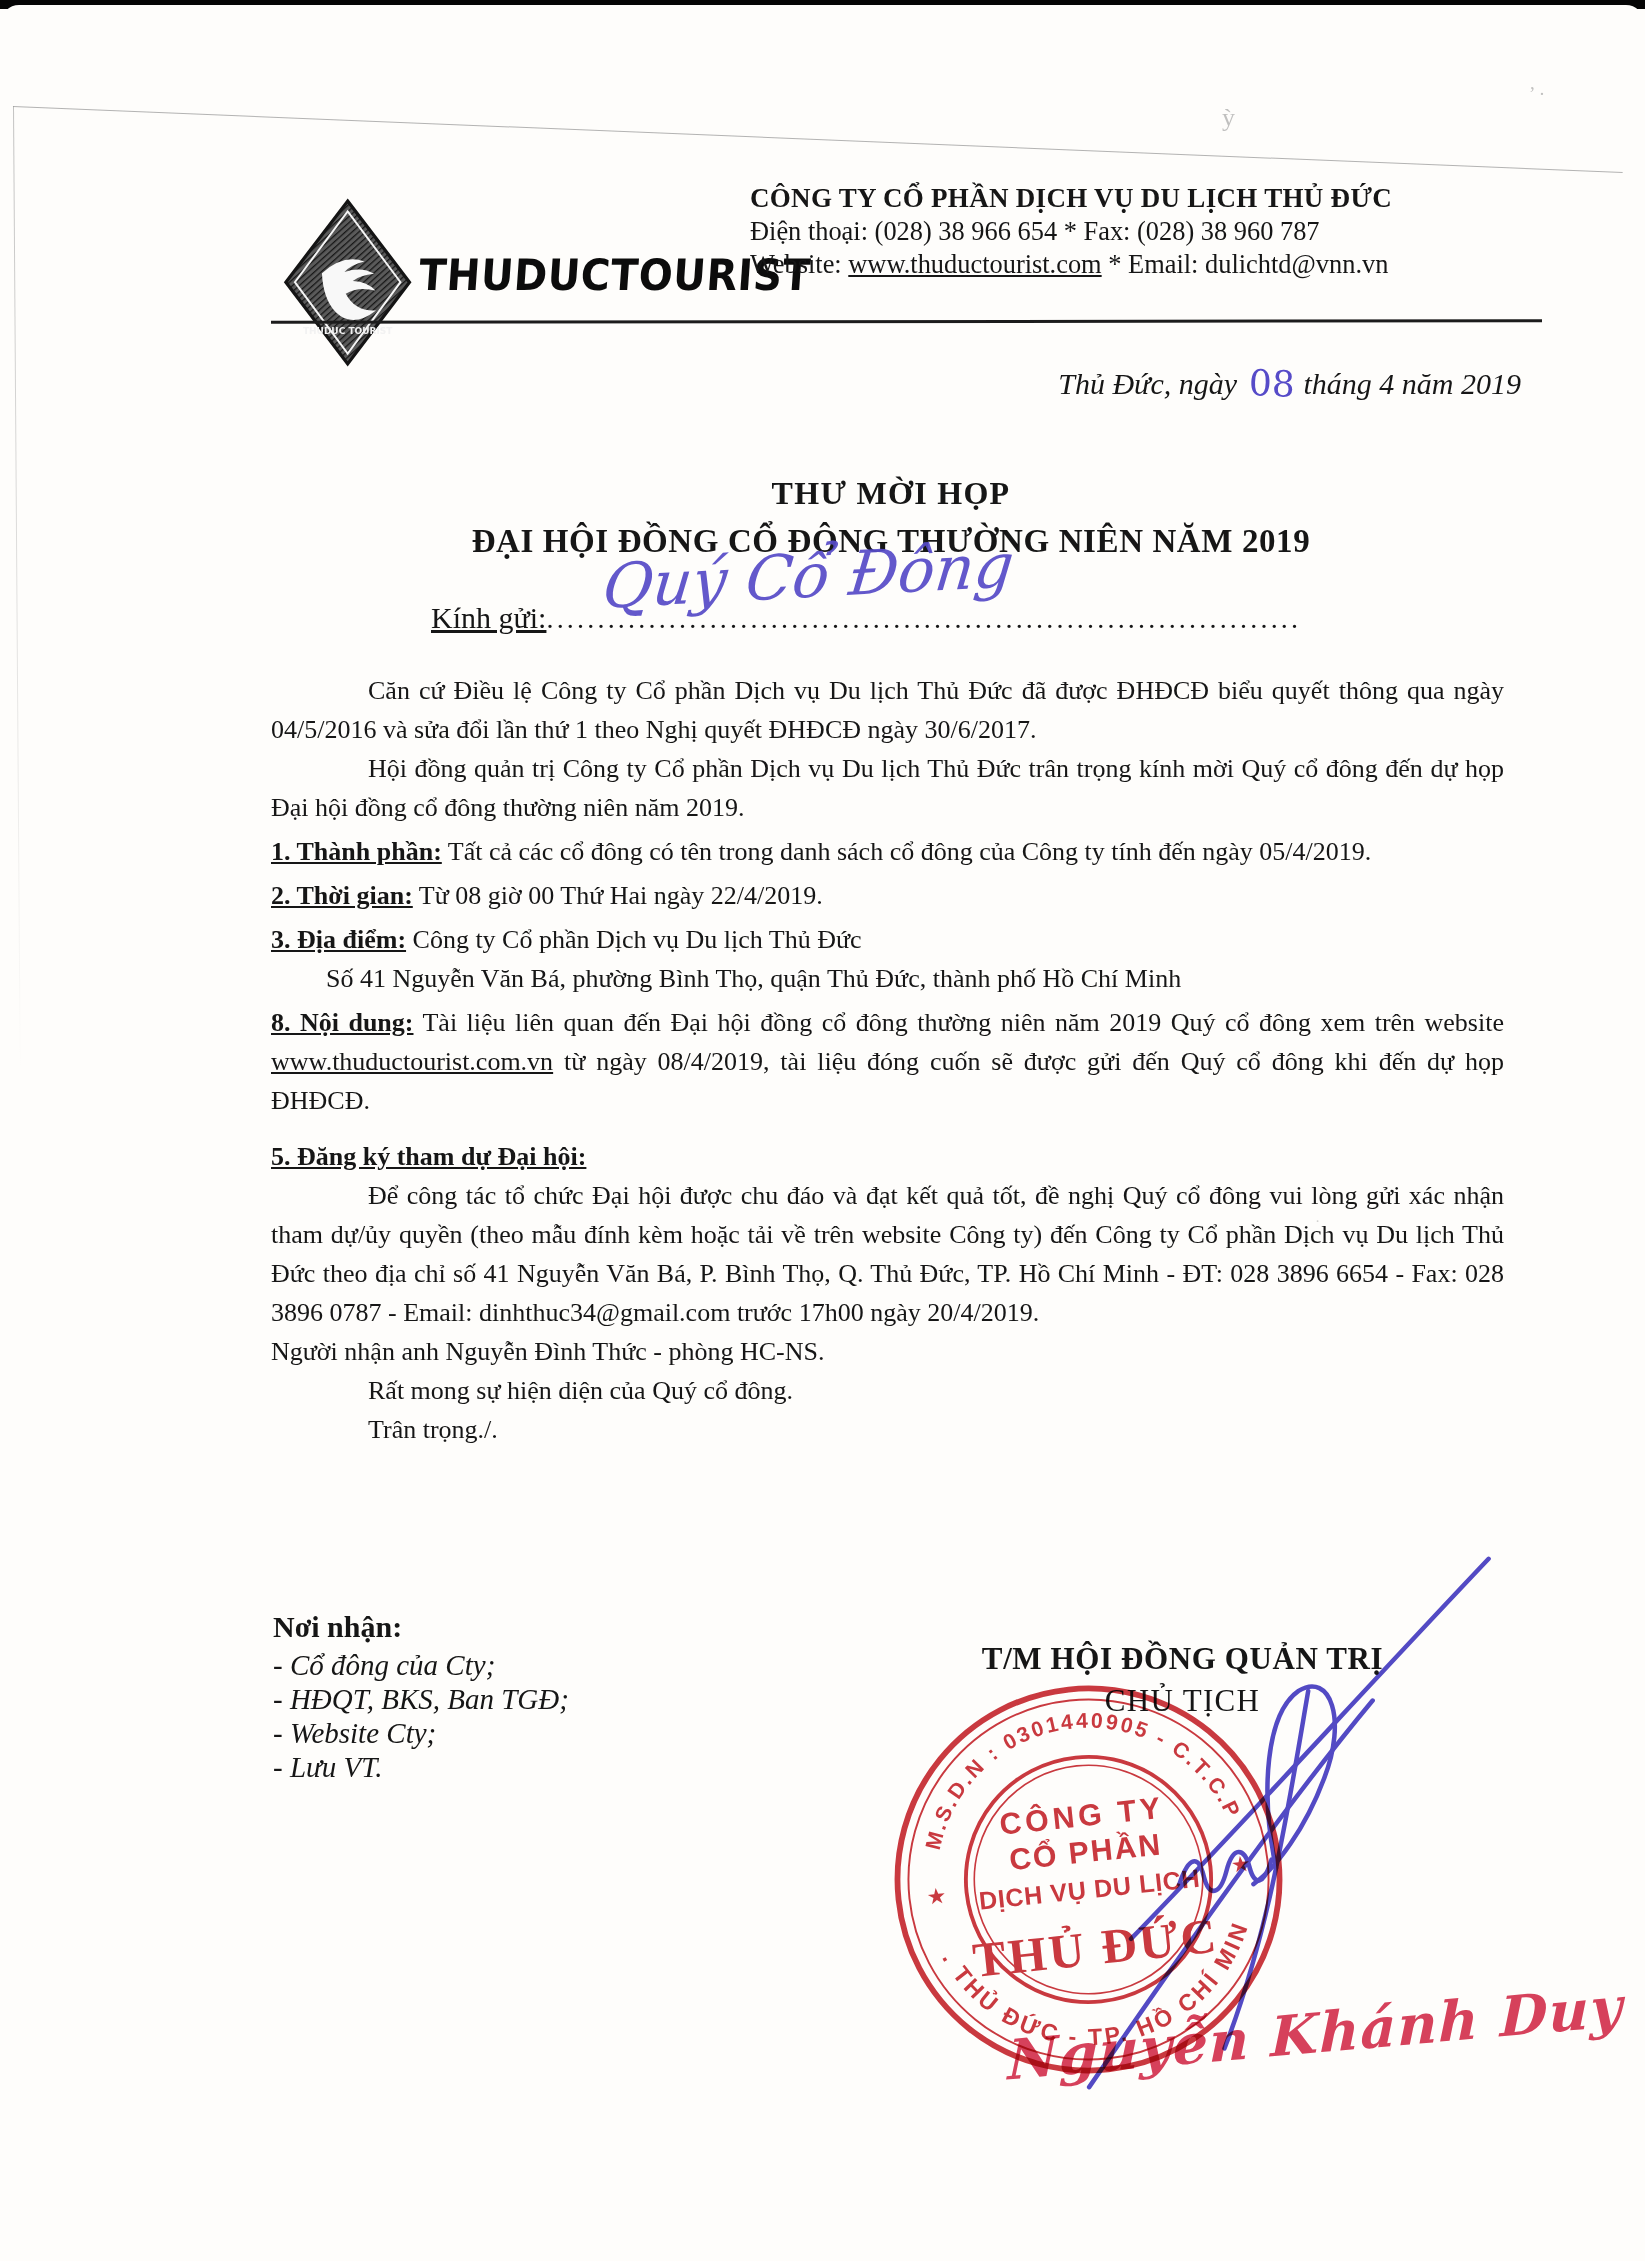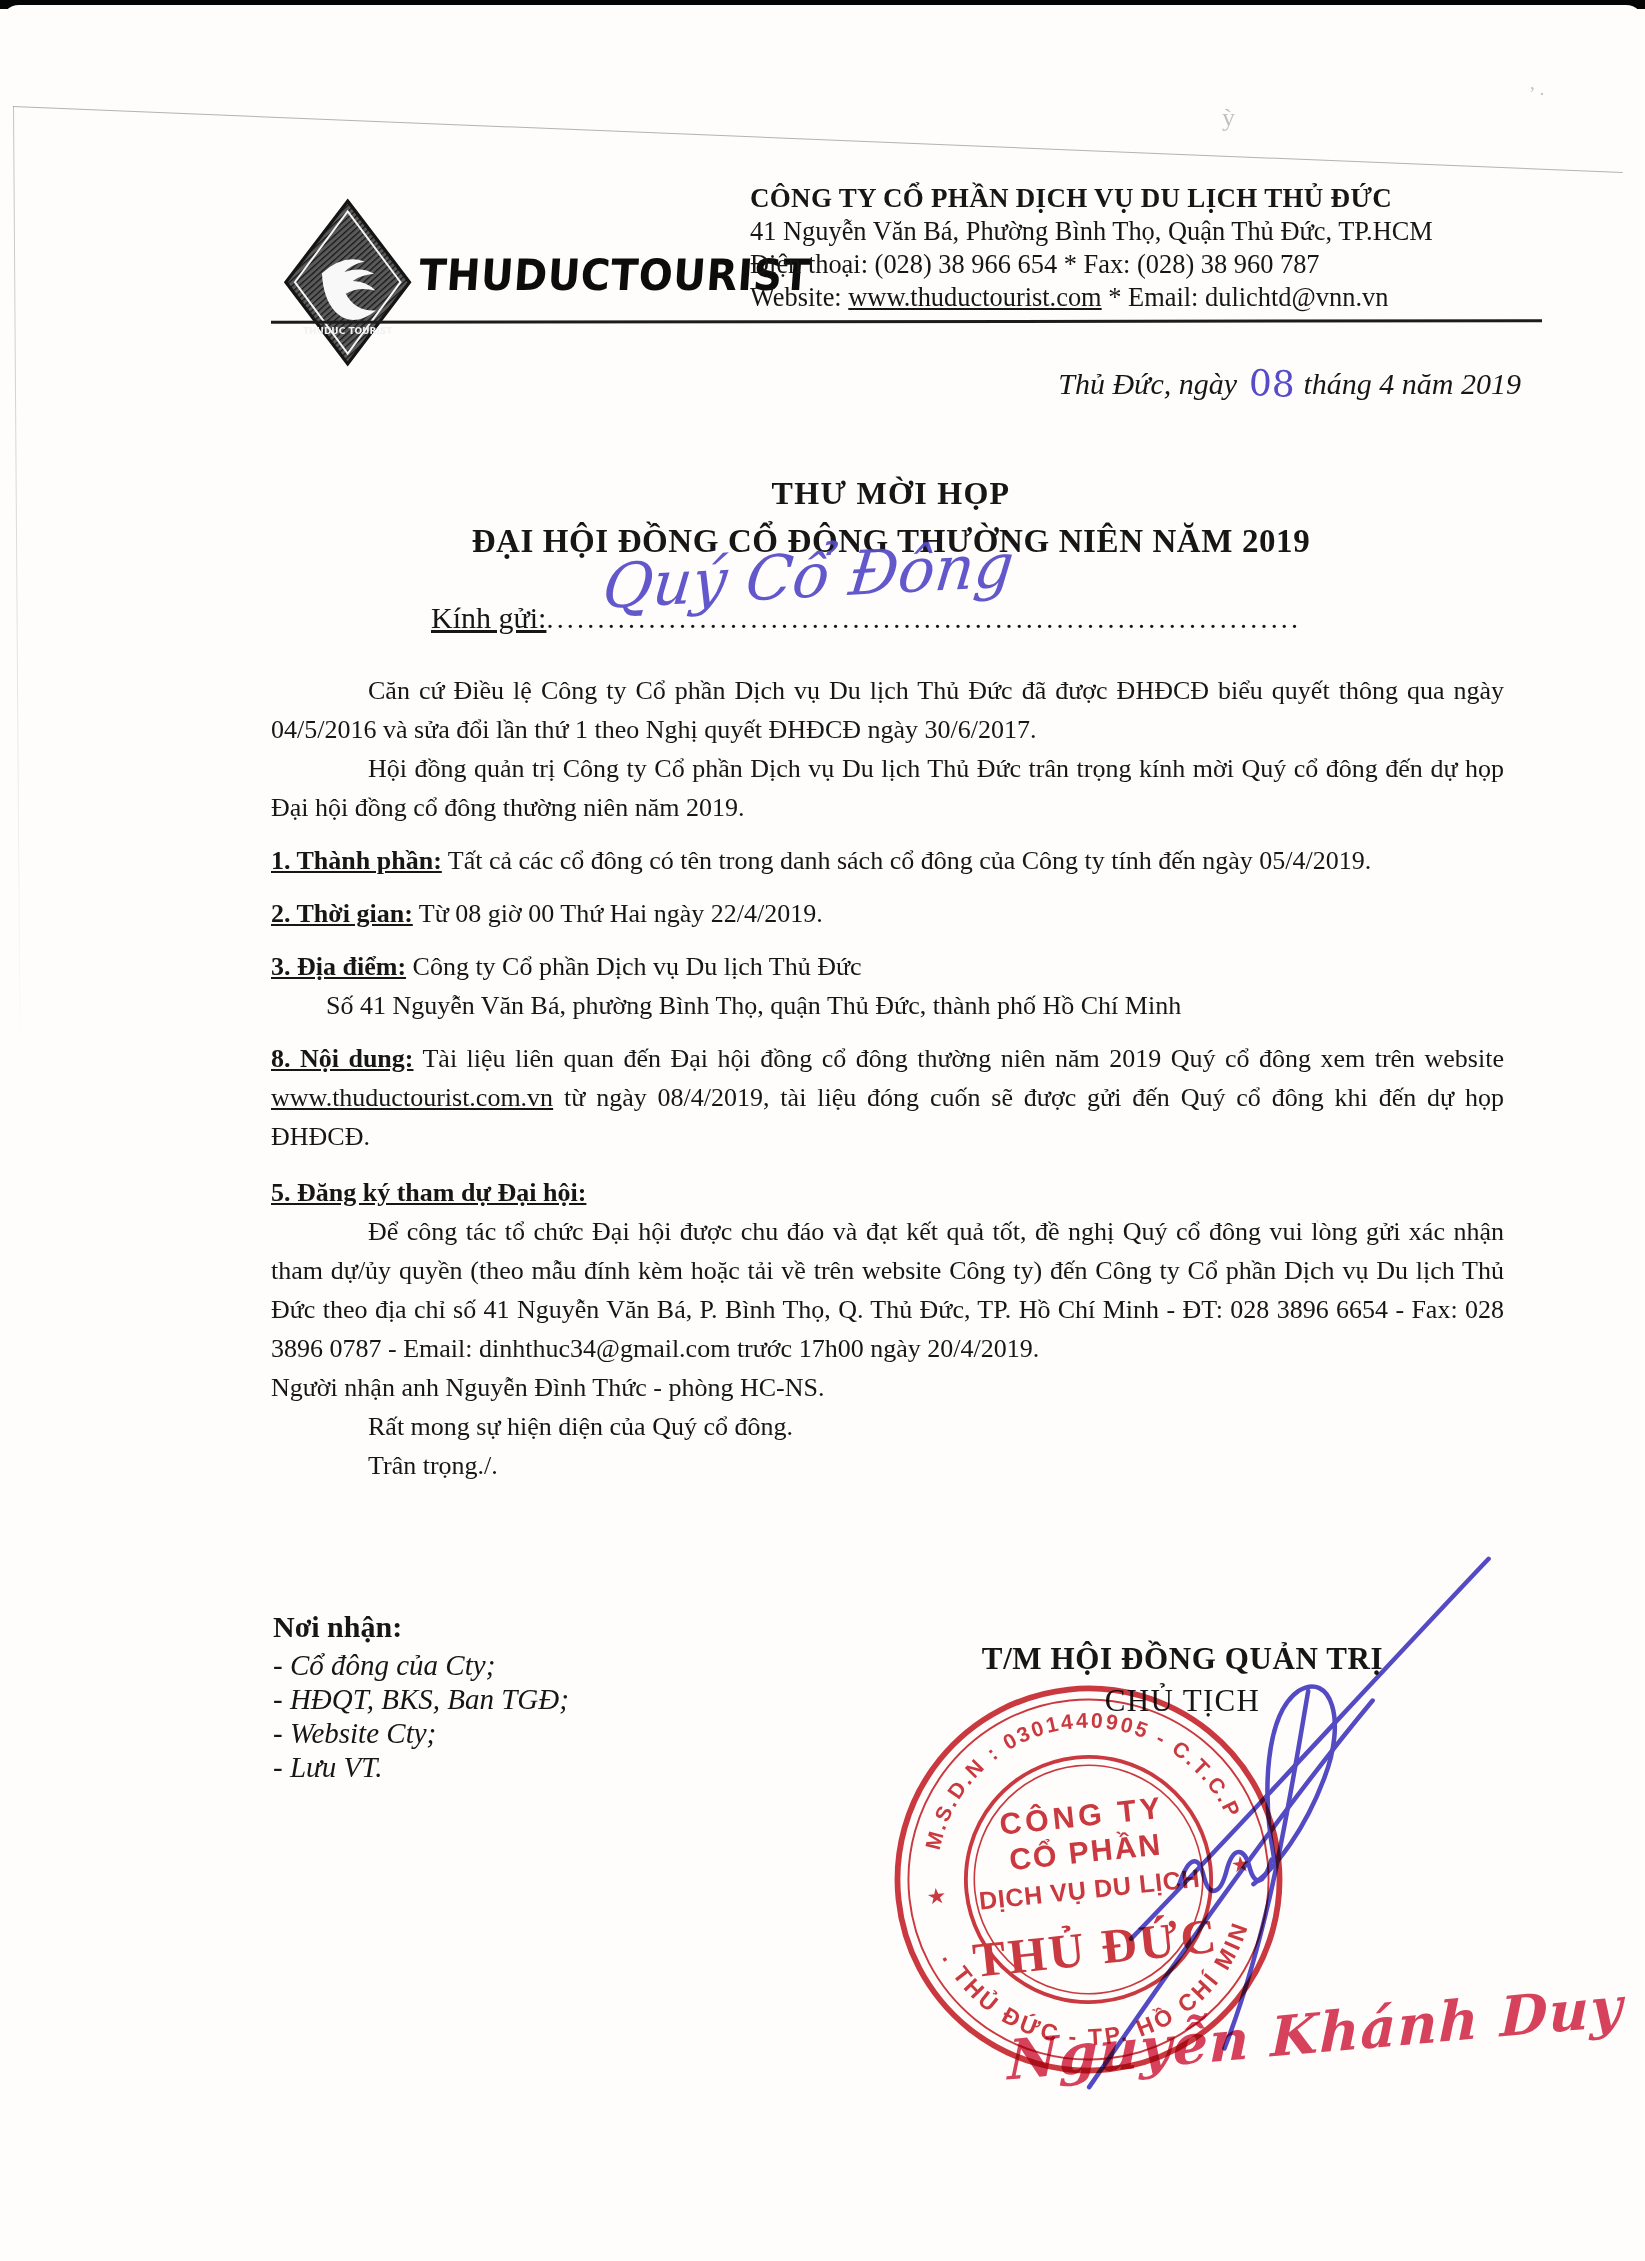--- a/index.html
+++ b/index.html
@@ -35,21 +35,21 @@
   .salutation{position:absolute;left:431px;top:601px;width:902px;font-size:30px;white-space:nowrap;}
   .salutation .dots{display:inline-block;max-width:754px;overflow:hidden;vertical-align:bottom;
                     letter-spacing:3.2px;font-size:28px;}
   .handwrite{position:absolute;left:603px;top:540px;width:413px;font-size:61px;font-style:italic;
              font-family:"DejaVu Serif",serif;transform:rotate(-3deg) skewX(-9deg);white-space:nowrap;opacity:.92;}
   
   .content{position:absolute;left:271px;top:671px;width:1233px;font-size:26px;line-height:39px;
            text-align:justify;}
   .content p{margin:0;}
   .content p.ind{text-indent:97px;}
-  .content p.sec{margin-top:14px;}
+  .content p.sec{margin-top:5px;}
   .content p.sec5h{margin-top:17px;}
   .sec-label{font-weight:bold;text-decoration:underline;}
   .addr2{padding-left:55px;text-align:left;}
   .noind{text-align:left;}
   
   .recipients{position:absolute;left:273px;top:1610px;font-size:29px;line-height:34px;}
   .recipients .r-label{font-weight:bold;font-size:30px;margin-bottom:3.9px;}
   .recipients .r-item{font-style:italic;}
   .sign-block{position:absolute;left:915px;top:1641px;width:535px;text-align:center;}
   .sign-org{font-weight:bold;font-size:31px;letter-spacing:0.6px;white-space:nowrap;}
@@ -85,21 +85,20 @@
       <polygon points="102,6 198,132 102,259 6,132" fill="url(#hatch)" stroke="#141414" stroke-width="5"></polygon>
       <polygon points="102,22 184,132 102,243 20,132" fill="none" stroke="#f5f5f5" stroke-width="3"></polygon>
       <path d="M 62 118 q 34 -30 66 -18 q -20 5 -31 16 q 27 -9 46 3 q -21 2 -33 11 q 23 1 35 15 q -27 -7 -46 5 q 15 28 47 26 q -36 28 -62 3 q -20 -20 -22 -61 z" fill="#f8f8f8"></path>
       <text x="102" y="212" text-anchor="middle" fill="#f2f2f2" font-family="DejaVu Sans, sans-serif" font-size="14" font-weight="bold">THUDUC TOURIST</text>
     </svg>
     <div class="wordmark">THUDUCTOURIST</div>
   </div>
 
   <div class="company-info">
     <div class="c-name">CÔNG TY CỔ PHẦN DỊCH VỤ DU LỊCH THỦ ĐỨC</div>
-    <div>41 Nguyễn Văn Bá, Phường Bình Thọ, Quận Thủ Đức, TP.HCM</div>
     <div>Điện thoại: (028) 38 966 654  * Fax: (028) 38 960 787</div>
     <div><span>Website: </span><span class="u">www.thuductourist.com</span><span> * Email: </span><span>dulichtd@vnn.vn</span></div>
   </div>
 
   <div class="header-rule"></div>
 
   <div class="dateline">
     <span>Thủ Đức, ngày</span><span class="ink-day" style="color:#564bc8;">08</span><span>tháng 4 năm 2019</span>
   </div>
 

